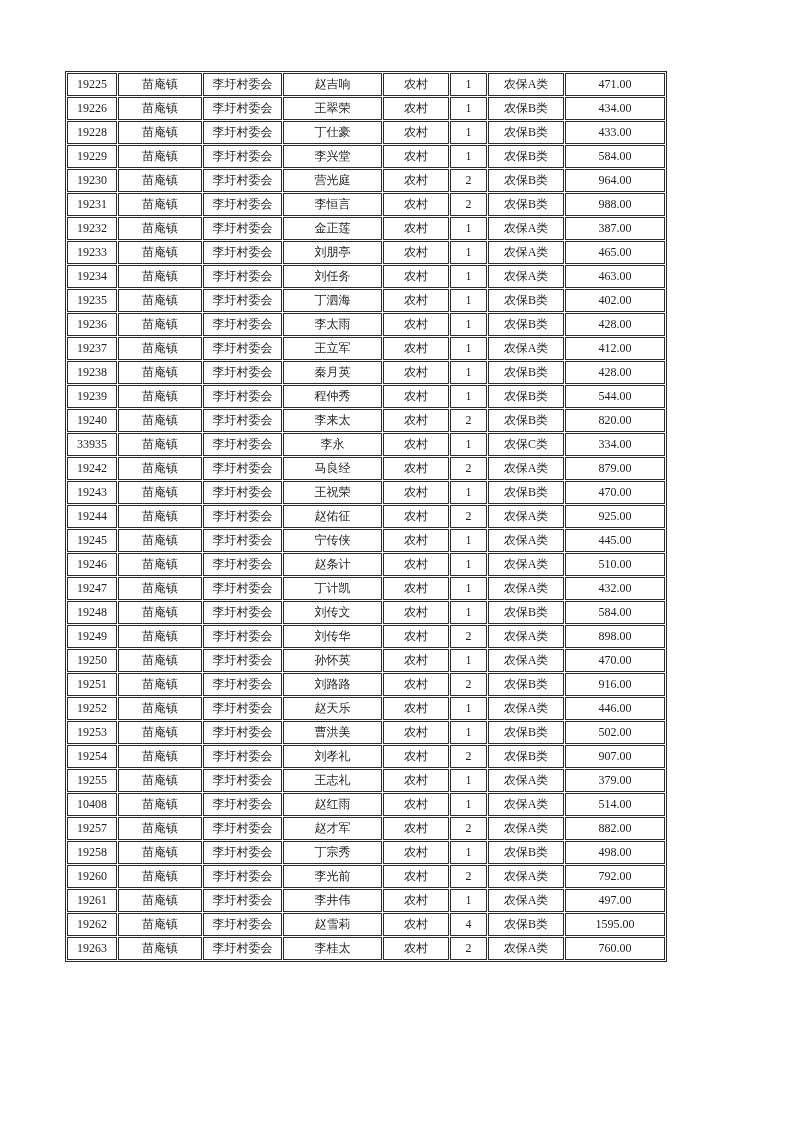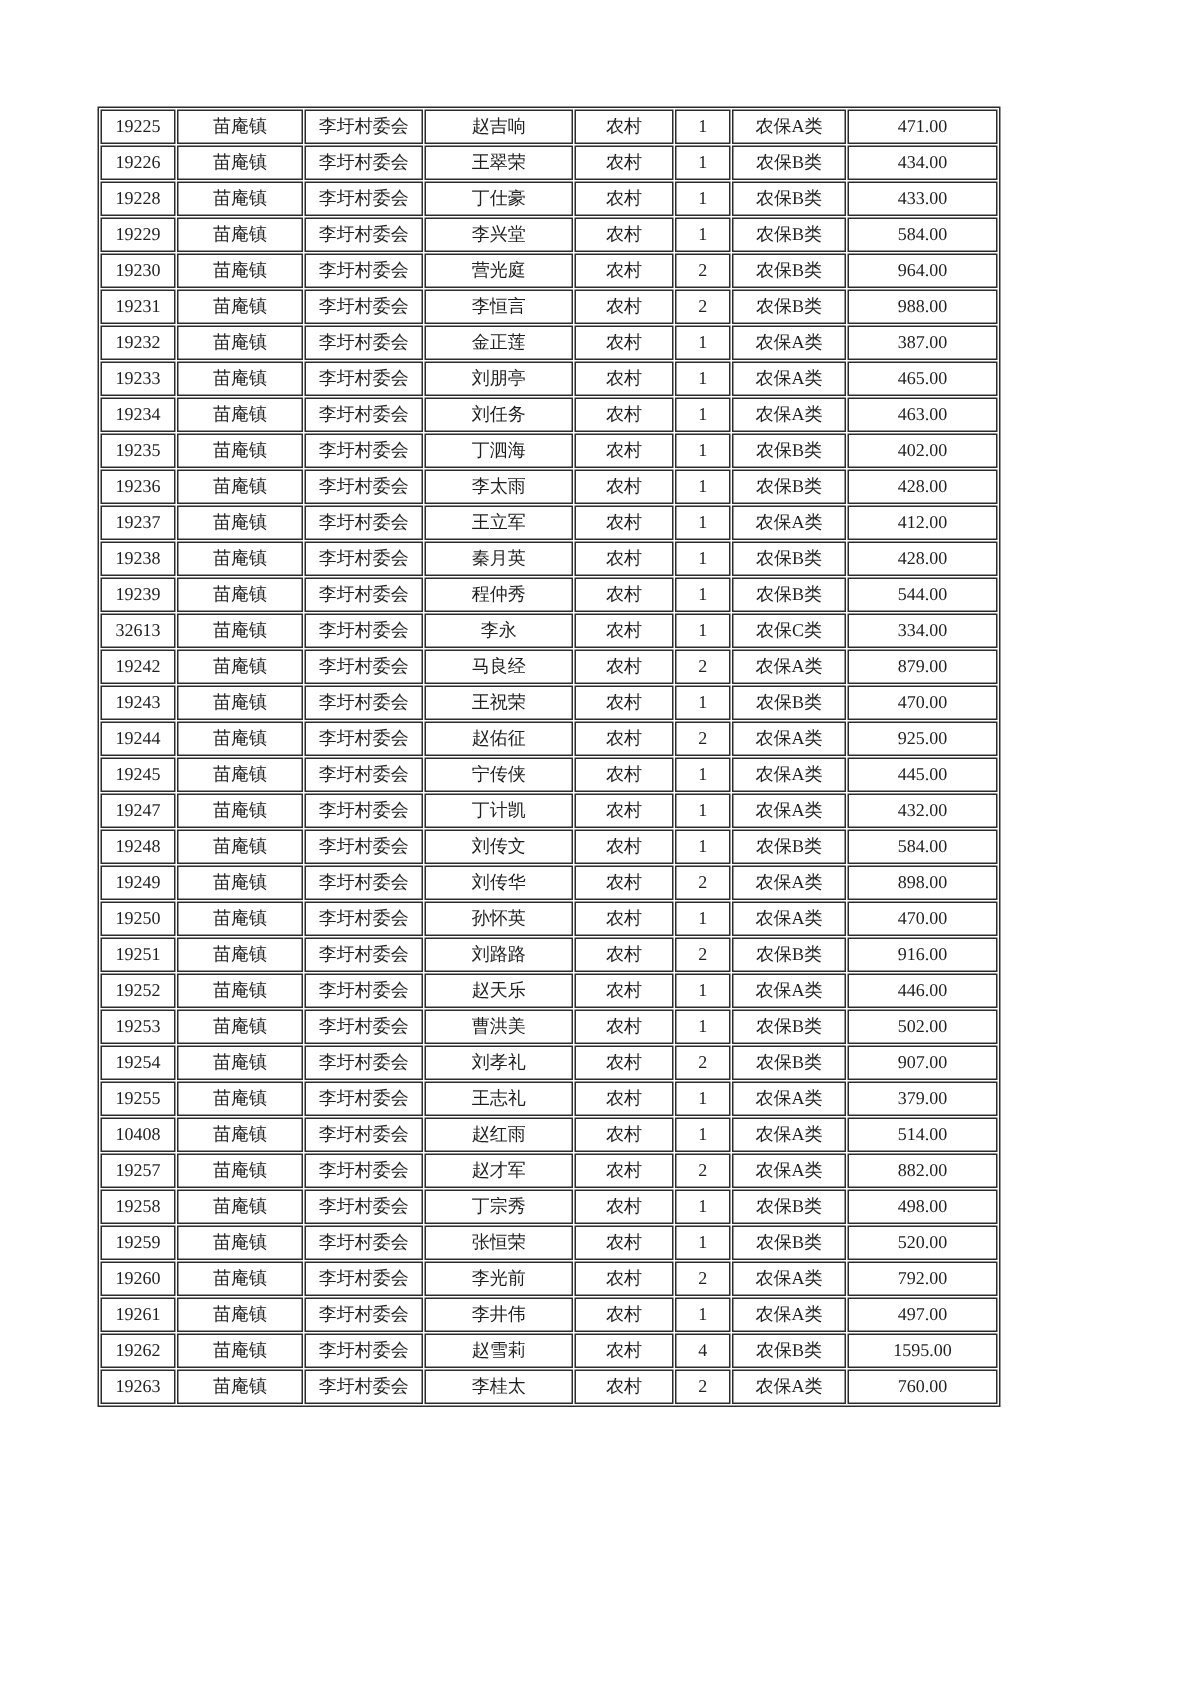--- a/index.html
+++ b/index.html
@@ -197,21 +197,31 @@
           <td class="num">19239</td>
           <td>苗庵镇</td>
           <td>李圩村委会</td>
           <td>程仲秀</td>
           <td>农村</td>
           <td class="num">1</td>
           <td>农保B类</td>
           <td class="num">544.00</td>
         </tr>
         <tr>
-          <td class="num">32613</td>
+          <td class="num">19240</td>
+          <td>苗庵镇</td>
+          <td>李圩村委会</td>
+          <td>李来太</td>
+          <td>农村</td>
+          <td class="num">2</td>
+          <td>农保B类</td>
+          <td class="num">820.00</td>
+        </tr>
+        <tr>
+          <td class="num">33935</td>
           <td>苗庵镇</td>
           <td>李圩村委会</td>
           <td>李永</td>
           <td>农村</td>
           <td class="num">1</td>
           <td>农保C类</td>
           <td class="num">334.00</td>
         </tr>
         <tr>
           <td class="num">19242</td>
@@ -247,20 +257,30 @@
           <td class="num">19245</td>
           <td>苗庵镇</td>
           <td>李圩村委会</td>
           <td>宁传侠</td>
           <td>农村</td>
           <td class="num">1</td>
           <td>农保A类</td>
           <td class="num">445.00</td>
         </tr>
         <tr>
+          <td class="num">19246</td>
+          <td>苗庵镇</td>
+          <td>李圩村委会</td>
+          <td>赵条计</td>
+          <td>农村</td>
+          <td class="num">1</td>
+          <td>农保A类</td>
+          <td class="num">510.00</td>
+        </tr>
+        <tr>
           <td class="num">19247</td>
           <td>苗庵镇</td>
           <td>李圩村委会</td>
           <td>丁计凯</td>
           <td>农村</td>
           <td class="num">1</td>
           <td>农保A类</td>
           <td class="num">432.00</td>
         </tr>
         <tr>
@@ -365,30 +385,20 @@
         </tr>
         <tr>
           <td class="num">19258</td>
           <td>苗庵镇</td>
           <td>李圩村委会</td>
           <td>丁宗秀</td>
           <td>农村</td>
           <td class="num">1</td>
           <td>农保B类</td>
           <td class="num">498.00</td>
-        </tr>
-        <tr>
-          <td class="num">19259</td>
-          <td>苗庵镇</td>
-          <td>李圩村委会</td>
-          <td>张恒荣</td>
-          <td>农村</td>
-          <td class="num">1</td>
-          <td>农保B类</td>
-          <td class="num">520.00</td>
         </tr>
         <tr>
           <td class="num">19260</td>
           <td>苗庵镇</td>
           <td>李圩村委会</td>
           <td>李光前</td>
           <td>农村</td>
           <td class="num">2</td>
           <td>农保A类</td>
           <td class="num">792.00</td>

